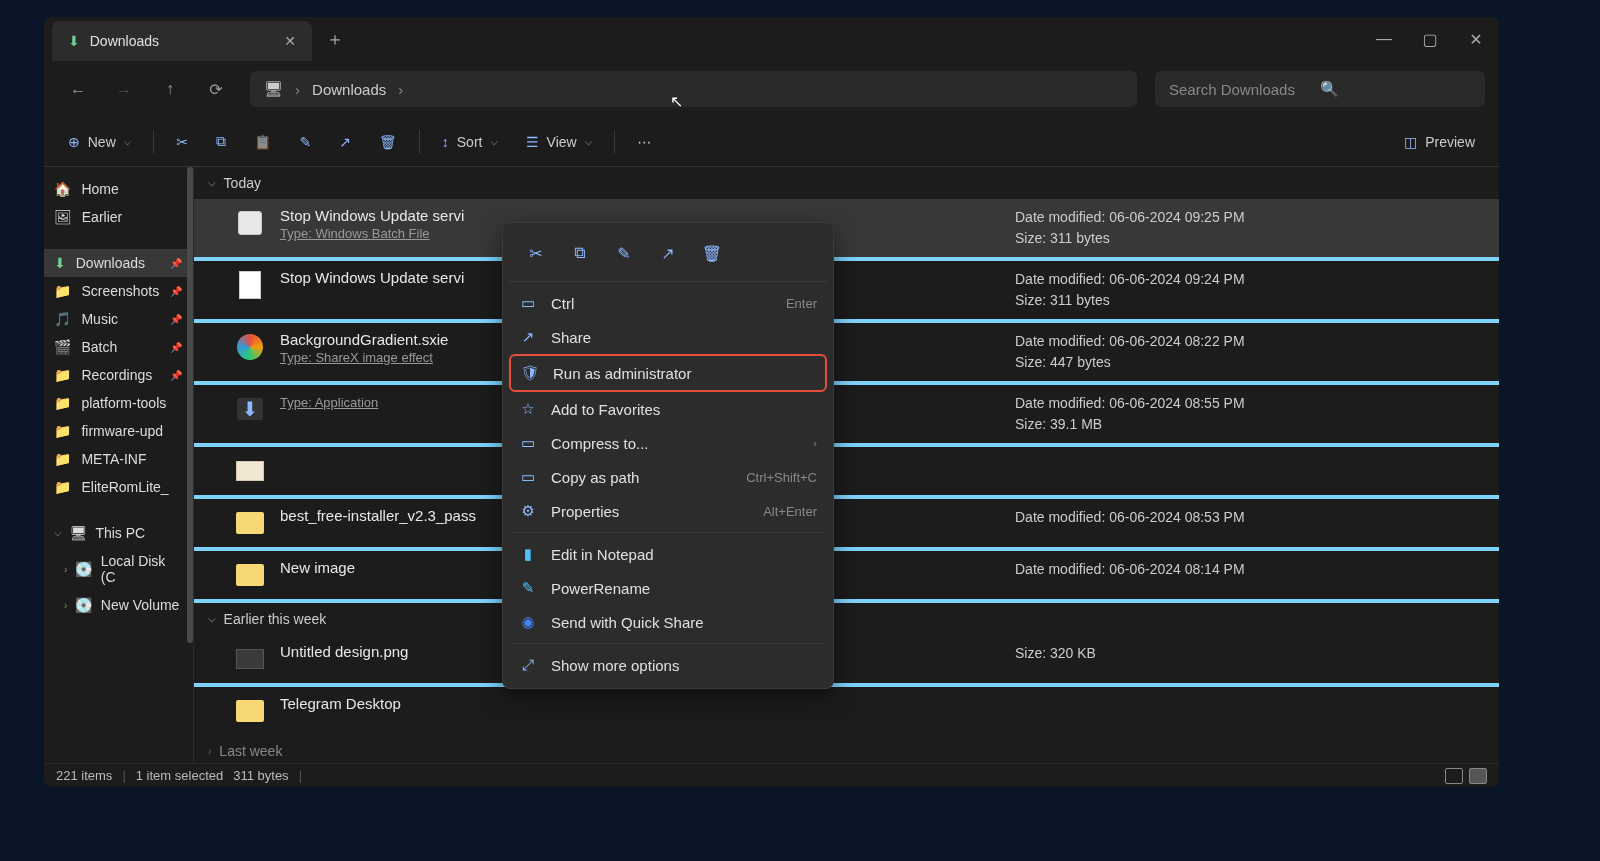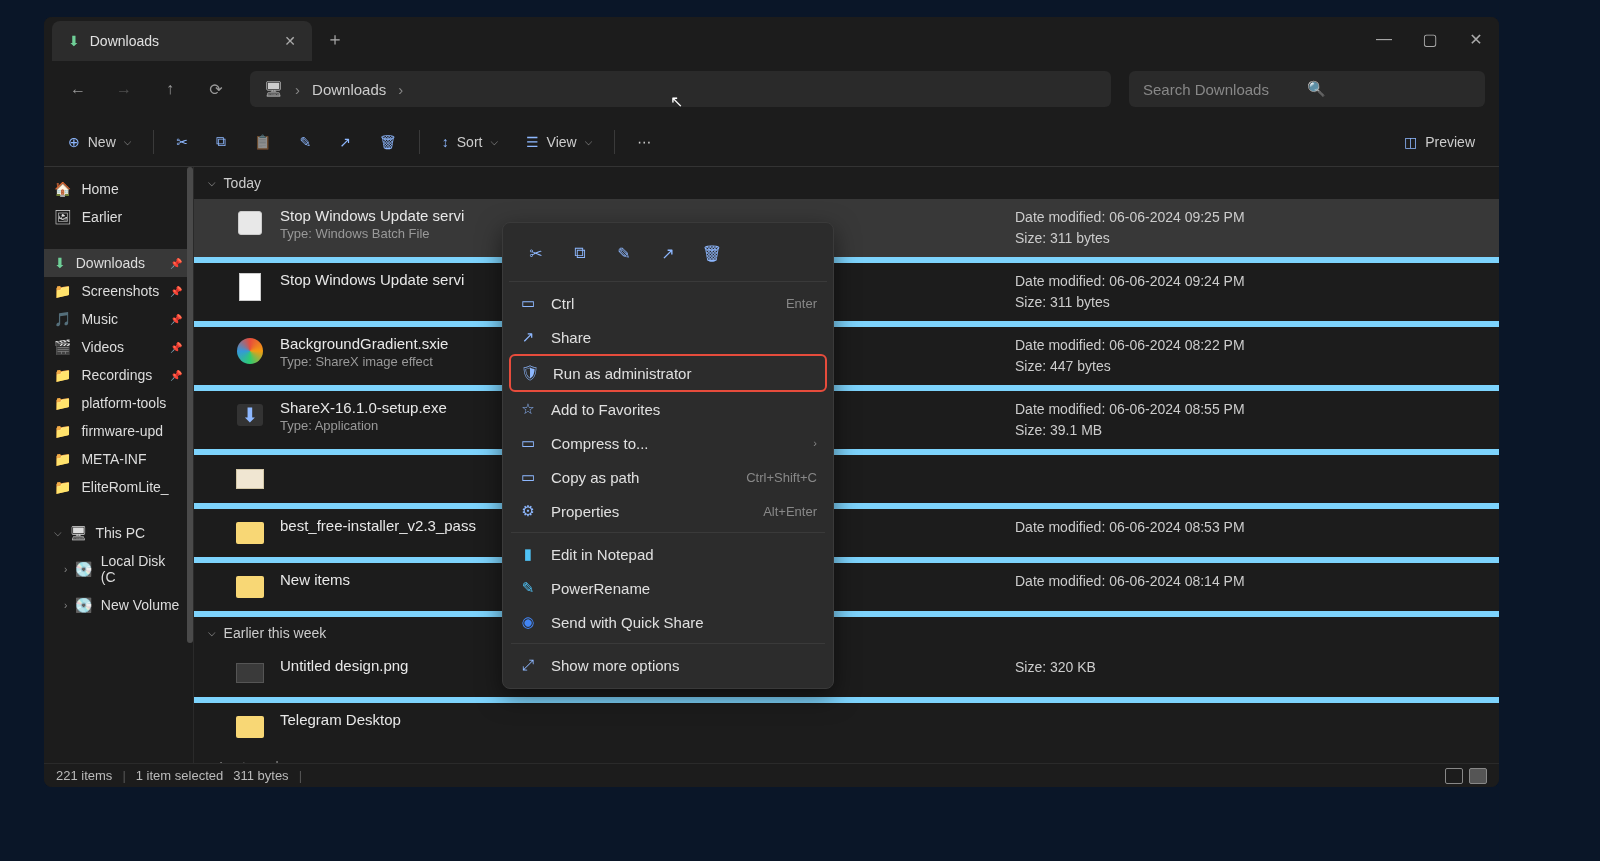--- a/index.html
+++ b/index.html
@@ -7,44 +7,44 @@
 .window { position: absolute; left: 44px; top: 17px; width: 1455px; height: 770px; background: #1c1c1c; border-radius: 8px; overflow: hidden; display: flex; flex-direction: column; }
 .titlebar { display: flex; align-items: center; height: 44px; background: #1c1c1c; }
 .tab { display: flex; align-items: center; gap: 10px; padding: 0 16px; height: 40px; margin-top: 4px; margin-left: 8px; background: #2c2c2c; border-radius: 8px 8px 0 0; min-width: 260px; color: #e0e0e0; font-size: 14px; }
 .tab-close { margin-left: auto; color: #aaa; font-size: 14px; cursor: pointer; }
 .new-tab { color: #aaa; font-size: 18px; margin-left: 14px; cursor: pointer; }
 .win-controls { margin-left: auto; display: flex; }
 .win-btn { width: 46px; height: 44px; display: flex; align-items: center; justify-content: center; color: #aaa; cursor: pointer; }
 .addrbar { display: flex; align-items: center; height: 56px; background: #1c1c1c; padding: 0 14px; gap: 6px; }
 .nav-btn { width: 40px; height: 40px; display: flex; align-items: center; justify-content: center; color: #999; cursor: pointer; border-radius: 4px; }
 .addr-path { flex: 1; display: flex; align-items: center; background: #2a2a2a; border-radius: 6px; height: 36px; padding: 0 14px; gap: 12px; color: #ccc; font-size: 15px; margin-left: 8px; }
-.search-box { width: 356px; height: 36px; background: #2a2a2a; border-radius: 6px; display: flex; align-items: center; padding: 0 14px; color: #888; font-size: 15px; margin-left: 12px; }
+.search-box { width: 330px; height: 36px; background: #2a2a2a; border-radius: 6px; display: flex; align-items: center; padding: 0 14px; color: #888; font-size: 15px; margin-left: 12px; }
 .search-box span { flex: 1; }
 .toolbar { display: flex; align-items: center; height: 50px; padding: 0 14px; gap: 8px; border-bottom: 1px solid #333; background: #1c1c1c; }
 .tool-btn { display: flex; align-items: center; gap: 8px; padding: 6px 10px; color: #ccc; font-size: 14px; border-radius: 4px; cursor: pointer; }
 .tool-icon { color: #8eb8ff; }
 .tool-sep { width: 1px; height: 24px; background: #3a3a3a; margin: 0 4px; }
 .toolbar-right { margin-left: auto; display: flex; align-items: center; gap: 10px; }
 .body-area { flex: 1; display: flex; overflow: hidden; }
 .sidebar { width: 150px; background: #1c1c1c; padding: 8px 0; overflow-y: auto; border-right: 1px solid #2a2a2a; position: relative; }
 .side-scrollbar { position: absolute; right: 0; top: 0; bottom: 120px; width: 6px; background: #4a4a4a; border-radius: 3px; }
 .side-item { display: flex; align-items: center; gap: 10px; padding: 6px 10px; color: #ddd; font-size: 14px; cursor: pointer; white-space: nowrap; overflow: hidden; }
 .side-item.active { background: #383838; }
 .side-item .pin { margin-left: auto; color: #888; font-size: 10px; }
 .side-group { margin-top: 18px; }
 .side-expand { display: flex; align-items: center; gap: 8px; padding: 6px 10px; color: #ddd; font-size: 14px; cursor: pointer; }
 .chev { font-size: 10px; color: #888; }
 .file-area { flex: 1; overflow-y: auto; background: #1c1c1c; position: relative; }
 .group-hdr { display: flex; align-items: center; gap: 8px; padding: 8px 14px; color: #ccc; font-size: 14px; cursor: pointer; }
 .group-chev { font-size: 10px; color: #999; }
-.file-row { display: flex; align-items: flex-start; padding: 8px 14px 8px 40px; border-bottom: 6px solid #7dd3fc; gap: 14px; cursor: pointer; }
+.file-row { display: flex; align-items: flex-start; padding: 8px 14px 8px 40px; border-bottom: 4px solid #7dd3fc; gap: 14px; cursor: pointer; }
 .file-row.selected { background: #383838; }
 .file-icon { width: 32px; height: 32px; display: flex; align-items: center; justify-content: center; font-size: 20px; flex-shrink: 0; }
 .file-col1 { flex: 1; min-width: 0; color: #e8e8e8; font-size: 15px; }
-.file-sub { font-size: 13px; color: #999; margin-top: 2px; }
+.file-sub { font-size: 13px; color: #999; margin-top: 2px; text-decoration: underline; }
 .file-col2 { width: 470px; color: #ccc; font-size: 14px; line-height: 1.5; }
 .ctxmenu { position: absolute; left: 502px; top: 222px; width: 332px; background: #2c2c2c; border: 1px solid #3a3a3a; border-radius: 8px; padding: 6px; box-shadow: 0 8px 24px rgba(0,0,0,.5); z-index: 100; }
 .ctx-icons { display: flex; gap: 6px; padding: 6px 8px 10px; border-bottom: 1px solid #3a3a3a; margin-bottom: 4px; }
 .ctx-ibtn { width: 38px; height: 36px; display: flex; align-items: center; justify-content: center; color: #8eb8ff; border-radius: 4px; cursor: pointer; }
 .ctx-item { display: flex; align-items: center; gap: 14px; padding: 8px 10px; color: #e0e0e0; font-size: 15px; border-radius: 4px; cursor: pointer; }
 .ctx-item.hl { border: 2px solid #e74c3c; border-radius: 6px; }
 .ctx-sep { height: 1px; background: #3a3a3a; margin: 4px 2px; }
 .ctx-kb { margin-left: auto; color: #888; font-size: 13px; }
 .ctx-arrow { margin-left: auto; color: #888; font-size: 11px; }
 .ctx-icon { width: 18px; color: #8eb8ff; display: flex; justify-content: center; }
@@ -151,21 +151,21 @@
             <span>Screenshots</span>
             <span class="pin">📌</span>
           </div>
         <div class="side-item">
             <span style="color:#e91e63">🎵</span>
             <span>Music</span>
             <span class="pin">📌</span>
           </div>
         <div class="side-item">
             <span style="color:#9c27b0">🎬</span>
-            <span>Videos</span>
+            <span>Batch</span>
             <span class="pin">📌</span>
           </div>
         <div class="side-item">
             <span>📁</span>
             <span>Recordings</span>
             <span class="pin">📌</span>
           </div>
         <div class="side-item">
             <span>📁</span>
             <span>platform-tools</span>
@@ -244,21 +244,20 @@
         <div class="file-col2">
             <div>Date modified: 06-06-2024 08:22 PM</div>
             <div>Size: 447 bytes</div>
           </div>
       </div>
       <div class="file-row">
         <div class="file-icon">
             <div class="ficon-dl">⬇</div>
           </div>
         <div class="file-col1">
-            <div>ShareX-16.1.0-setup.exe</div>
             <div class="file-sub">Type: Application</div>
           </div>
         <div class="file-col2">
             <div>Date modified: 06-06-2024 08:55 PM</div>
             <div>Size: 39.1 MB</div>
           </div>
       </div>
       <div class="file-row">
         <div class="file-icon">
             <div class="ficon-img"></div>
@@ -273,21 +272,21 @@
           </div>
         <div class="file-col2">
             <div>Date modified: 06-06-2024 08:53 PM</div>
           </div>
       </div>
       <div class="file-row">
         <div class="file-icon">
             <div class="ficon-folder"></div>
           </div>
         <div class="file-col1">
-            <div>New items</div>
+            <div>New image</div>
           </div>
         <div class="file-col2">
             <div>Date modified: 06-06-2024 08:14 PM</div>
           </div>
       </div>
 
       <div class="group-hdr">
           <span class="group-chev">⌵</span>
           <span>Earlier this week</span>
         </div>

